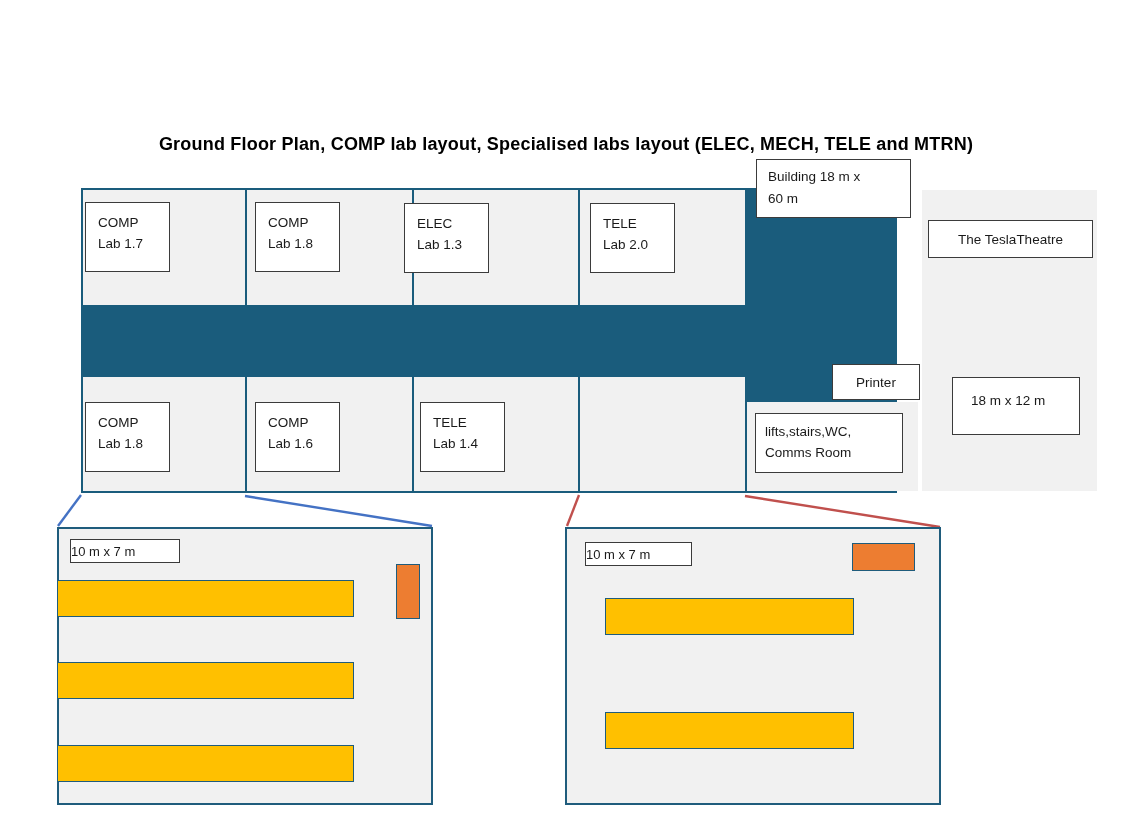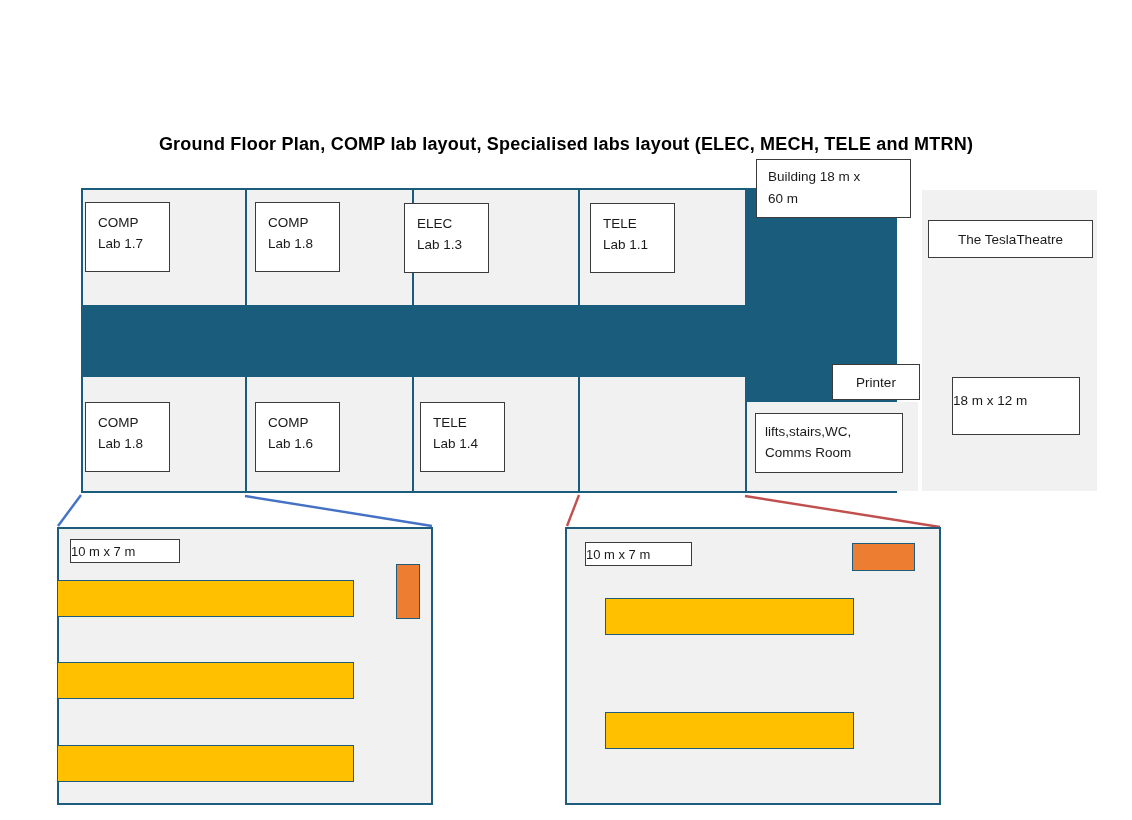--- a/index.html
+++ b/index.html
@@ -27,21 +27,21 @@
     position:absolute;left:666px;top:214px;width:171px;height:89px;background:#f1f1f1;
   }
   
   .wbox{
     position:absolute;background:#ffffff;border:1.6px solid #3b3b3b;
     font-size:13.5px;line-height:21px;box-sizing:border-box;
   }
   .lab-box{width:85px;height:70px;padding:9px 0 0 12px;}
   .printer-box{width:88px;height:36px;display:flex;align-items:center;justify-content:center;text-align:center;}
   .theatre-box{width:165px;height:38px;display:flex;align-items:center;justify-content:center;}
-  .theatre-size-box{width:128px;height:58px;padding:12px 0 0 0;}
+  .theatre-size-box{width:128px;height:58px;padding:12px 0 0 18px;}
   .services-box{width:148px;height:60px;padding:7px 0 0 9px;}
   .dim-box{
     position:absolute;left:756px;top:159px;width:155px;height:59px;
     background:#ffffff;border:1.6px solid #3b3b3b;box-sizing:border-box;
     font-size:13.5px;line-height:22px;padding:6px 16px 0 11px;z-index:5;
   }
   
   .callouts{position:absolute;left:0;top:0;width:1132px;height:820px;z-index:3;pointer-events:none;}
   
   .detail-box{
@@ -91,21 +91,21 @@
   <div class="wbox lab-box" style="left:174px;top:14px">
     <div>COMP</div>
     <div>Lab 1.8</div>
   </div>
   <div class="wbox lab-box" style="left:323px;top:15px">
     <div>ELEC</div>
     <div>Lab 1.3</div>
   </div>
   <div class="wbox lab-box" style="left:509px;top:15px">
     <div>TELE</div>
-    <div>Lab 1.1</div>
+    <div>Lab 2.0</div>
   </div>
 
   <div class="wbox lab-box" style="left:4px;top:214px">
     <div>COMP</div>
     <div>Lab 1.8</div>
   </div>
   <div class="wbox lab-box" style="left:174px;top:214px">
     <div>COMP</div>
     <div>Lab 1.6</div>
   </div>

